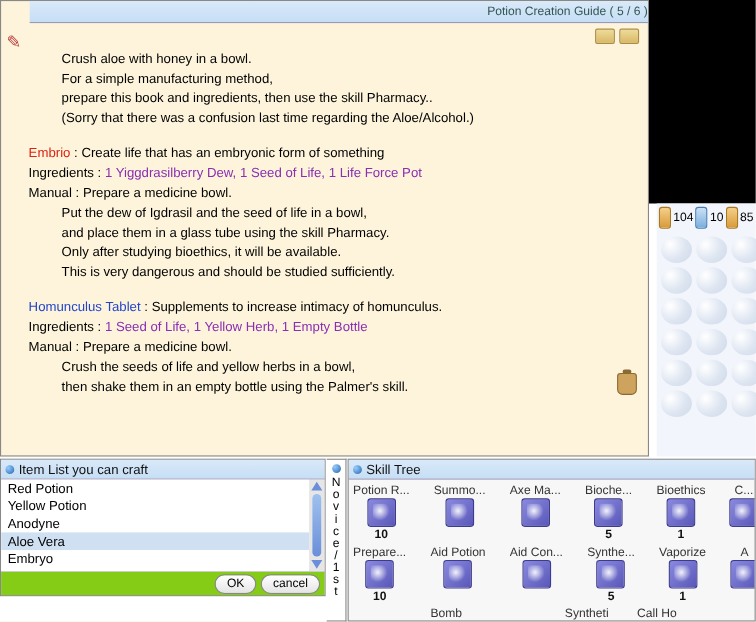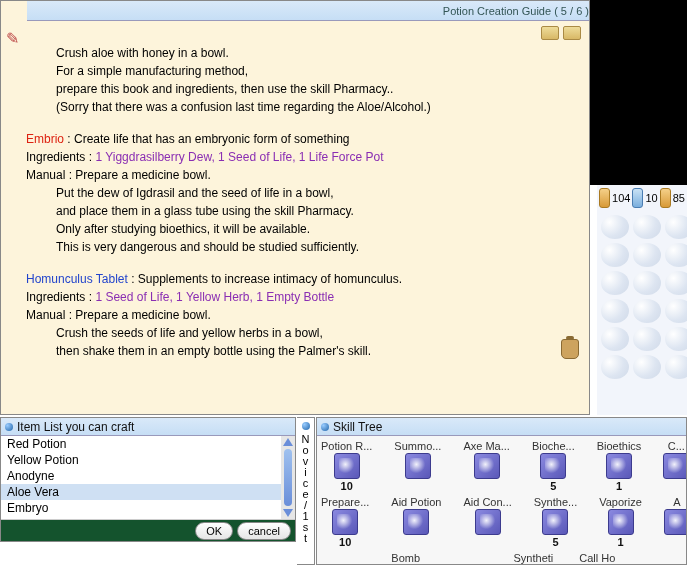--- a/index.html
+++ b/index.html
@@ -84,21 +84,21 @@
   .craft-body{position:relative;flex:1;display:flex}
   .craft-list{flex:1;background:#fff;overflow:hidden}
   .craft-item{padding:1px 6px;font-size:12px;cursor:pointer}
   .craft-item.selected{background:#cfe0f3}
   .craft-scroll{width:14px;background:#e6e6e6;display:flex;flex-direction:column;align-items:center;justify-content:space-between;padding:2px 0}
   .arrow{width:0;height:0;border-left:5px solid transparent;border-right:5px solid transparent}
   .arrow.up{border-bottom:8px solid #6a8ed9}
   .arrow.down{border-top:8px solid #6a8ed9}
   .bar{flex:1;width:8px;margin:3px 0;border-radius:4px;
     background:linear-gradient(#9fc1ef,#6a8ed9)}
-  .craft-btns{height:22px;display:flex;justify-content:flex-end;gap:4px;padding:2px 4px;background:#14532d;border-top:1px solid #ccc}
+  .craft-btns{height:22px;display:flex;justify-content:flex-end;gap:4px;padding:2px 4px;background:#84cc16;border-top:1px solid #ccc}
   .btn{padding:0 10px;height:18px;border:1px solid #888;border-radius:9px;
     background:linear-gradient(#fff,#e5e5e5);font-size:11px;cursor:pointer;
     display:flex;align-items:center}
 
   
   .vtab{
     position:absolute;left:297px;top:417px;
     width:18px;height:148px;
     background:#fff;border:1px solid #888;border-left:none;
     padding-top:4px}

